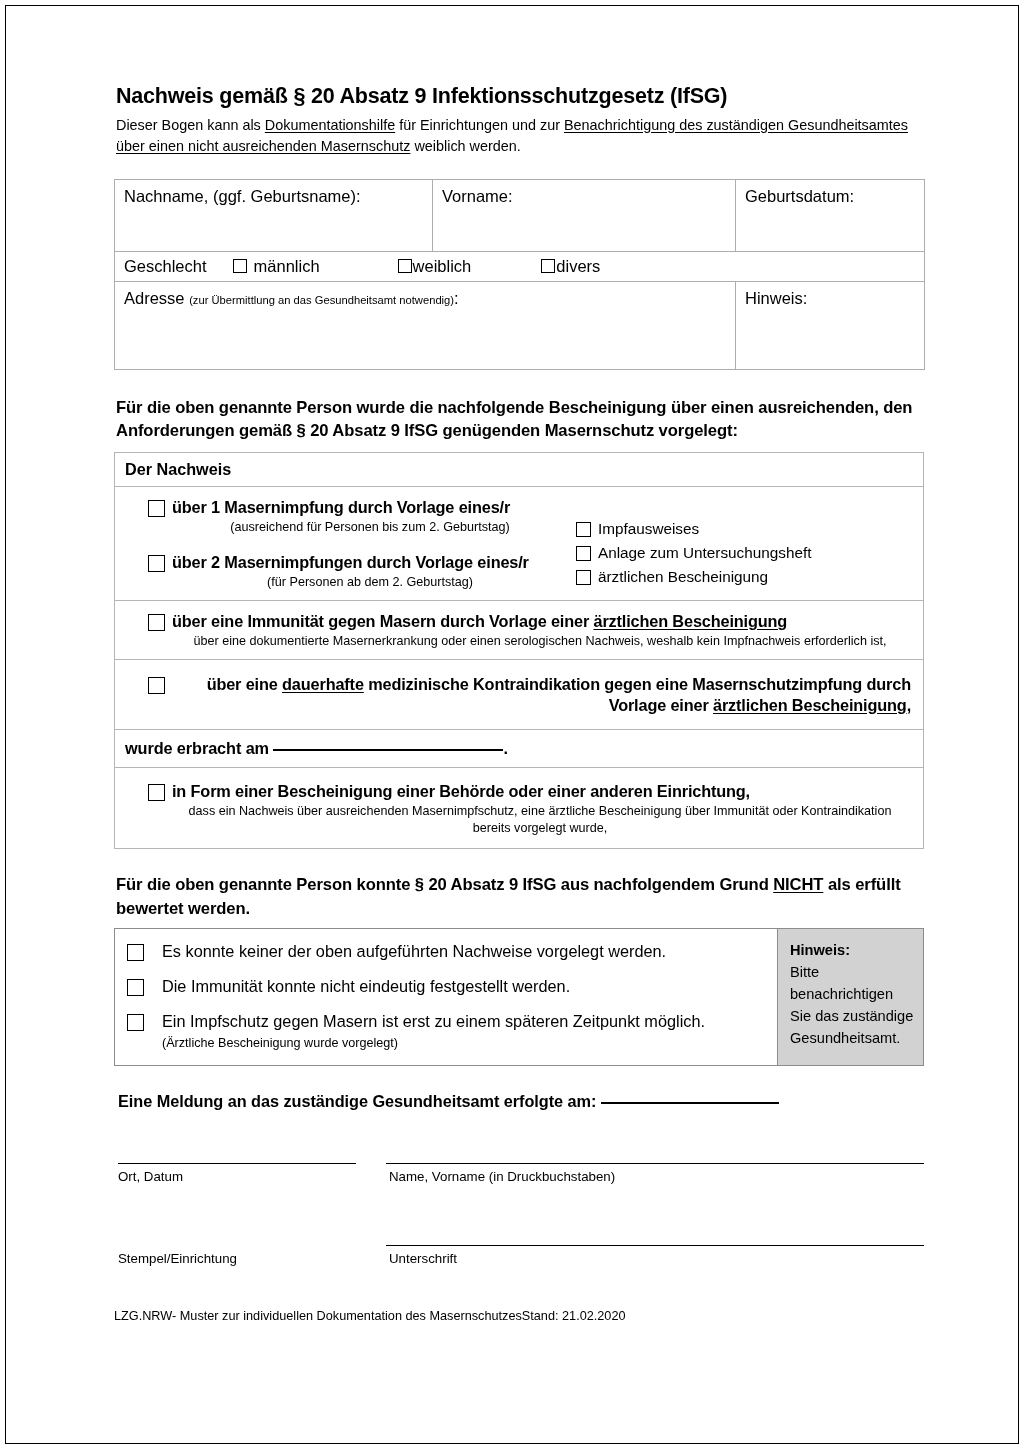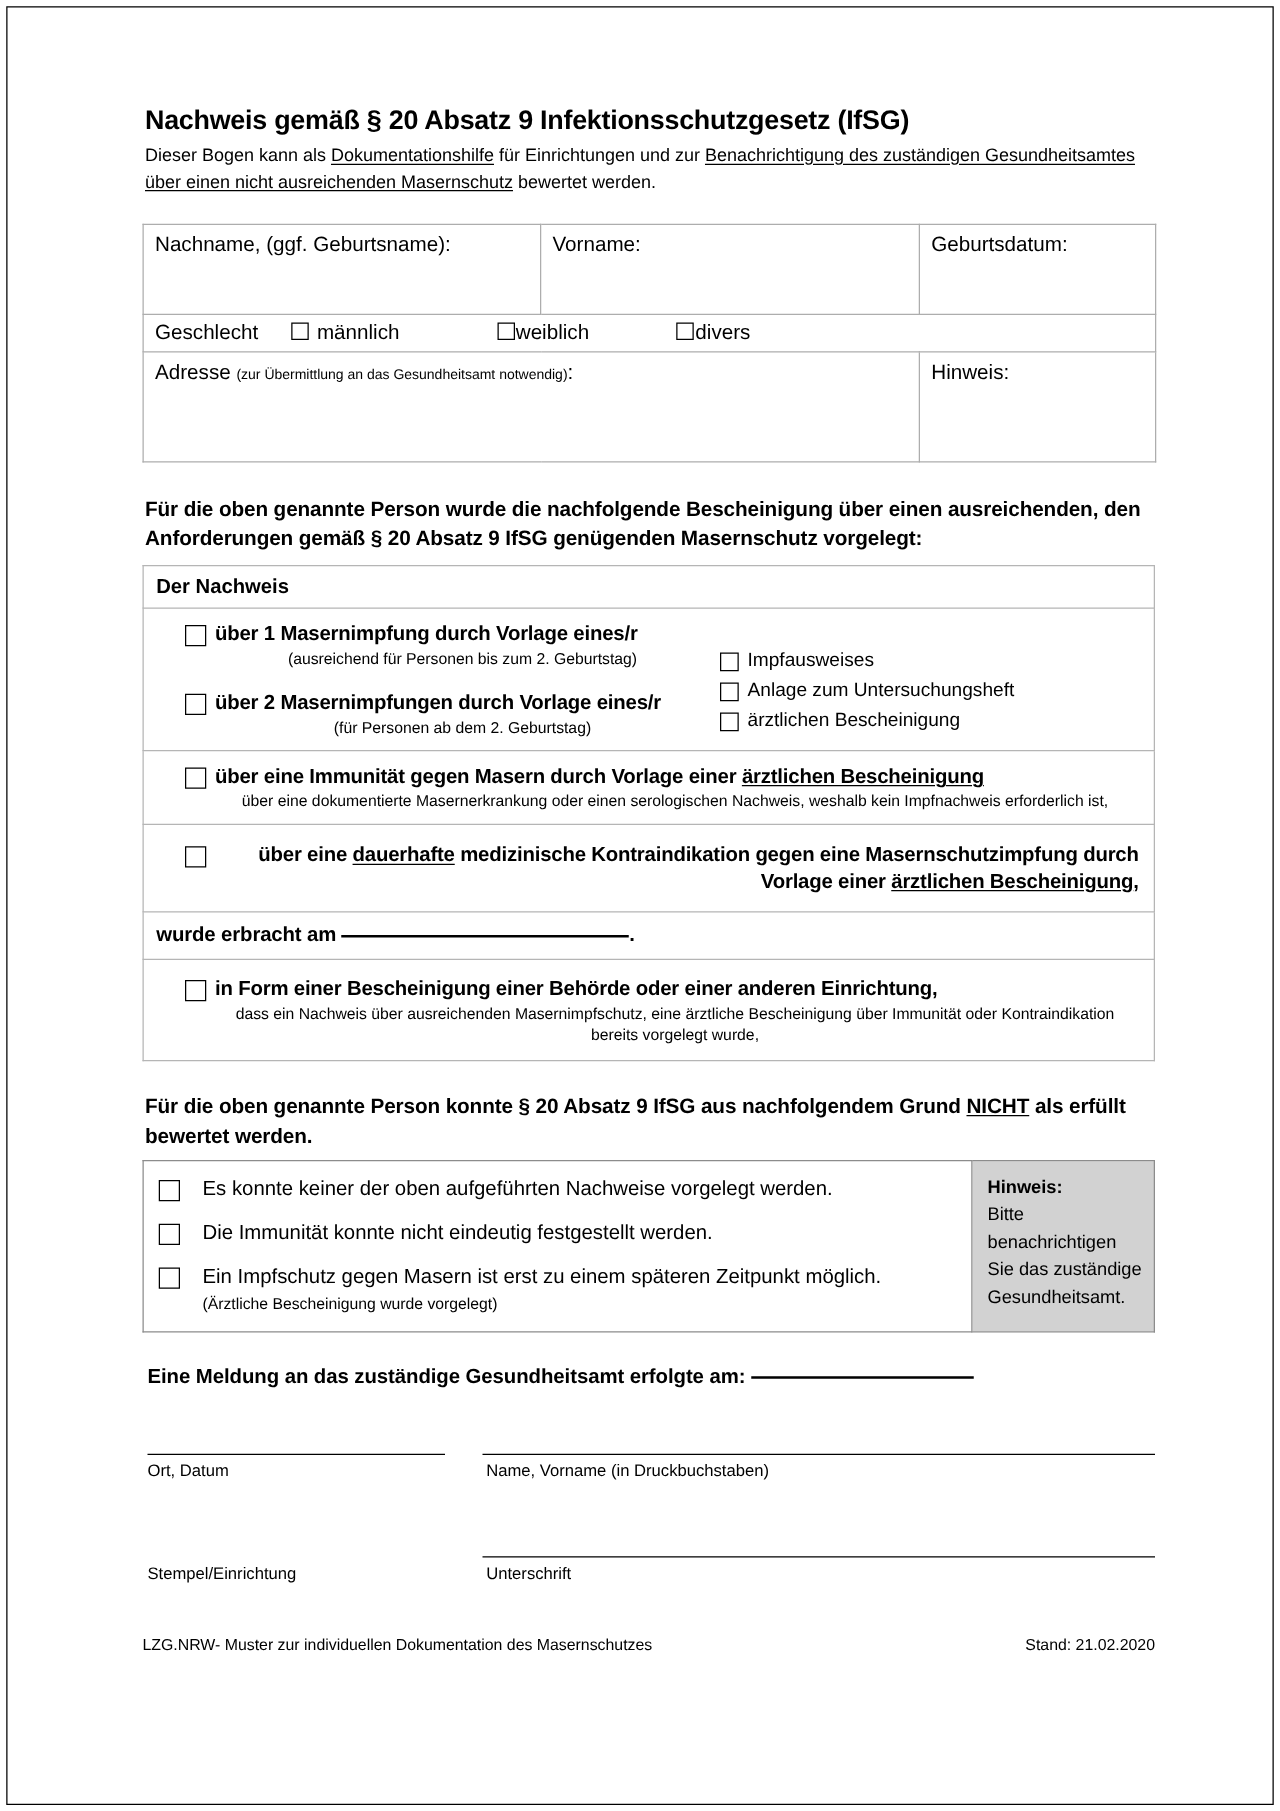--- a/index.html
+++ b/index.html
@@ -241,31 +241,30 @@
     font-size: 13.3px;
     line-height: 1.2;
   }
 
   .footer {
     position: relative;
     margin-top: 8px;
     width: 810px;
     font-size: 12.7px;
     display: flex;
-    justify-content: space-between;
   }
 </style>
 </head>
 <body>
 
 <div class="page">
   <div class="content">
 
     <h1 class="doc-title">Nachweis gemäß § 20 Absatz 9 Infektionsschutzgesetz (IfSG)</h1>
-    <p class="doc-subtitle"><span>Dieser Bogen kann als </span><span class="u">Dokumentationshilfe</span><span> für Einrichtungen und zur </span><span class="u">Benachrichtigung des zuständigen Gesundheitsamtes über einen nicht ausreichenden Masernschutz</span><span> bewertet werden.</span></p>
+    <p class="doc-subtitle"><span>Dieser Bogen kann als </span><span class="u">Dokumentationshilfe</span><span> für Einrichtungen und zur </span><span class="u">Benachrichtigung des zuständigen Gesundheitsamtes über einen nicht ausreichenden Masernschutz</span><span> weiblich werden.</span></p>
 
     <table class="ftable">
       <tbody>
         <tr>
           <td style="width:318px;height:72px;">
             <div class="cell-label">Nachname, (ggf. Geburtsname):</div>
           </td>
           <td style="width:303px;">
             <div class="cell-label">Vorname:</div>
           </td>

